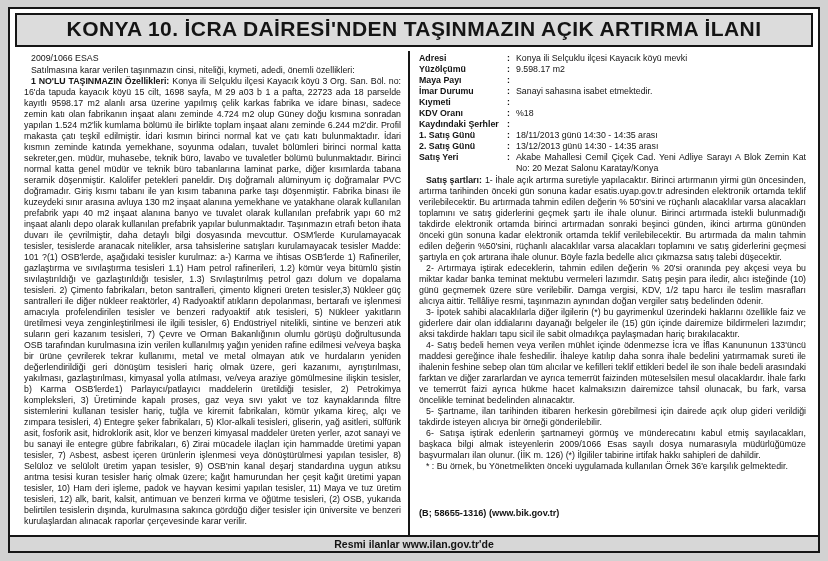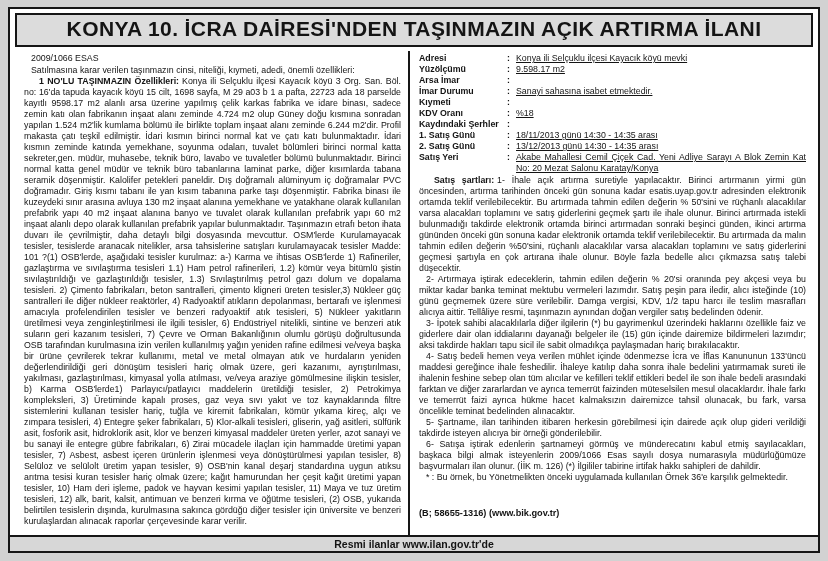--- a/index.html
+++ b/index.html
@@ -41,26 +41,26 @@
     padding:2px 7px 0 6px;
     border-right:2px solid #161616;
   }
   .col-right {
     flex:1 1 auto;
     padding:2px 0 0 9px;
     display:flex; flex-direction:column;
   }
   .para { margin:0; text-indent:7px; }
   .case-line { font-weight:normal; text-indent:7px; margin:0 0 1px 0; }
-  .lead { font-weight:bold; padding-right:3px;margin-left:8px; }
+  .lead { font-weight:bold; padding-right:3px; }
   .kv-table { margin:0 0 1px 0; }
   .kv-row { display:flex; align-items:flex-start; }
   .kv-label { flex:0 0 88px; font-weight:bold; white-space:nowrap; }
   .kv-colon { flex:0 0 9px; font-weight:bold; }
-  .kv-value { flex:1 1 auto;text-decoration:underline; }
+  .kv-value { flex:1 1 auto; }
   .ref-line {
     margin-top:auto;
     font-weight:bold;
     font-size:9.2px;
     padding:0 2px 7px 0;
     text-indent:0;
   }
   .footerbar {
     flex:0 0 16px;
     border-top:2px solid #161616;
@@ -93,21 +93,21 @@
               <span class="kv-label">Adresi</span>
               <span class="kv-colon">:</span>
               <span class="kv-value">Konya ili Selçuklu ilçesi Kayacık köyü mevki</span>
             </div>
             <div class="kv-row">
               <span class="kv-label">Yüzölçümü</span>
               <span class="kv-colon">:</span>
               <span class="kv-value">9.598.17 m2</span>
             </div>
             <div class="kv-row">
-              <span class="kv-label">Arsa İmar</span>
+              <span class="kv-label">Maya Payı</span>
               <span class="kv-colon">:</span>
               <span class="kv-value"></span>
             </div>
             <div class="kv-row">
               <span class="kv-label">İmar Durumu</span>
               <span class="kv-colon">:</span>
               <span class="kv-value">Sanayi sahasına isabet etmektedir.</span>
             </div>
             <div class="kv-row">
               <span class="kv-label">Kıymeti</span>

